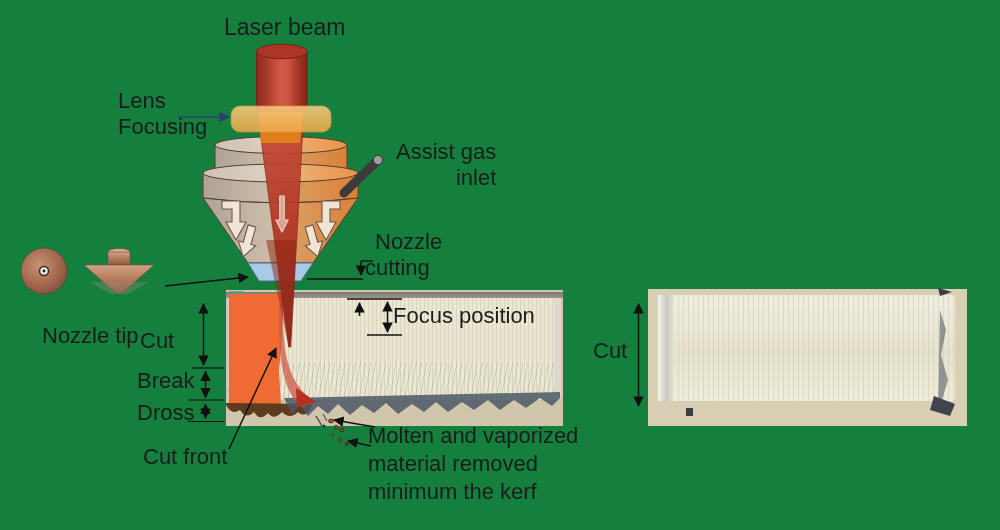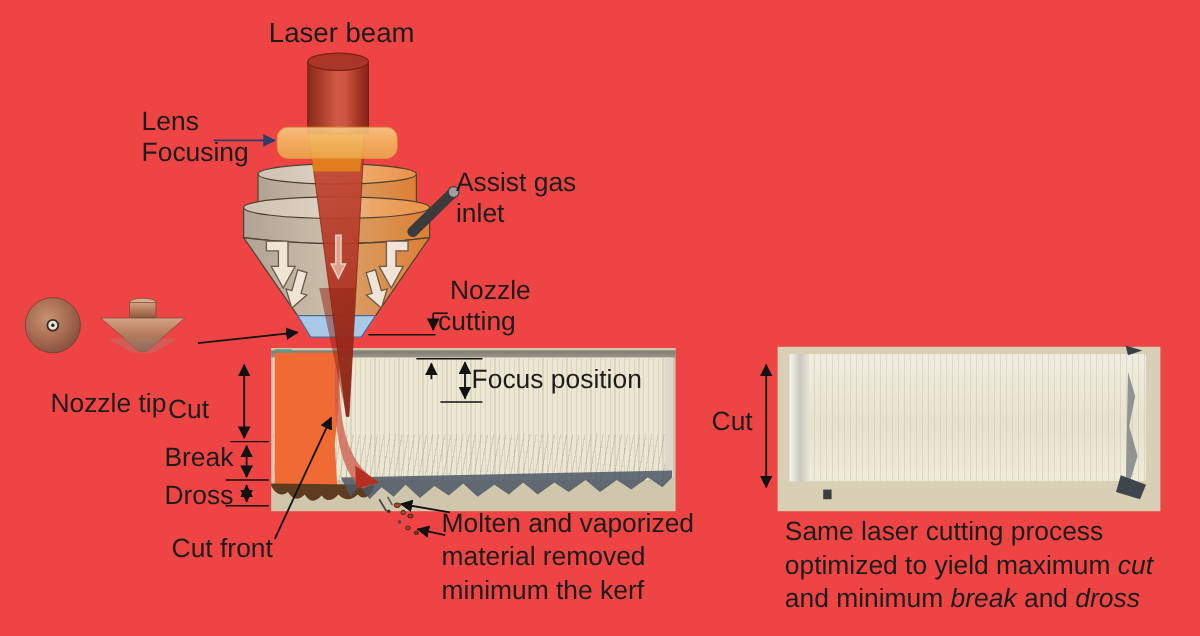--- a/index.html
+++ b/index.html
@@ -1,16 +1,16 @@
 <!DOCTYPE html>
 <html><head>
 <meta charset="utf-8">
 <style>
   html,body{margin:0;padding:0;background:#ffffff;}
-  #canvas{position:relative;width:1000px;height:530px;background:#ef4444;overflow:hidden;
+  #canvas{position:relative;width:1000px;height:530px;background:#15803d;overflow:hidden;
           font-family:"Liberation Sans",sans-serif;color:#1c1c1c;}
   .photo{position:absolute;z-index:1;}
   .overlay{position:absolute;left:0;top:0;z-index:5;pointer-events:none;}
   .lbl{position:absolute;z-index:10;font-size:22px;line-height:26px;white-space:nowrap;color:#1c1c1c;}
   .lbl.big{font-size:23px;}
   .lbl.wide{line-height:28px;}
   .indent-first div:first-child{margin-left:10px;}
   
   #photo1{left:226px;top:290px;width:337px;height:136px;background:#cfc6ab;}
   .p1-top{position:absolute;left:0;right:0;top:2px;height:6px;background:linear-gradient(#7e7a72,#9b968a);}
@@ -187,39 +187,34 @@
       <ellipse cx="340" cy="440" rx="2" ry="1.5" fill="#b34a1f" stroke="#222" stroke-width=".7"></ellipse>
       <ellipse cx="347" cy="444" rx="1.8" ry="1.4" fill="#8a3318" stroke="#222" stroke-width=".7"></ellipse>
     </g>
   </svg>
 
   <div class="lbl big" style="left:224px;top:14px;">Laser beam</div>
   <div class="lbl" style="left:118px;top:88px;">
       <div>Lens</div>
       <div>Focusing</div>
     </div>
-  <div class="lbl" style="left:380px;top:139px;">
+  <div class="lbl" style="left:396px;top:139px;text-align:right;">
       <div>Assist gas</div>
       <div>inlet</div>
     </div>
   <div class="lbl indent-first" style="left:365px;top:229px;">
       <div>Nozzle</div>
       <div>cutting</div>
     </div>
   <div class="lbl" style="left:42px;top:290px;margin-top:33px;">Nozzle tip</div>
   <div class="lbl" style="left:140px;top:328px;">Cut</div>
   <div class="lbl" style="left:137px;top:368px;">Break</div>
   <div class="lbl" style="left:137px;top:400px;">Dross</div>
   <div class="lbl" style="left:143px;top:444px;">Cut front</div>
   <div class="lbl" style="left:393px;top:303px;">Focus position</div>
   <div class="lbl wide" style="left:368px;top:422px;">
       <div>Molten and vaporized</div>
       <div>material removed</div>
       <div>minimum the kerf</div>
     </div>
   <div class="lbl" style="left:593px;top:338px;">Cut</div>
-  <div class="lbl wide" style="left:654px;top:429px;">
-      <div><span>Same laser cutting process</span></div>
-      <div><span>optimized to yield maximum </span><em>cut</em></div>
-      <div><span>and minimum </span><em>break</em><span> and </span><em>dross</em></div>
-    </div>
 
 </div>
 
 </body></html>

